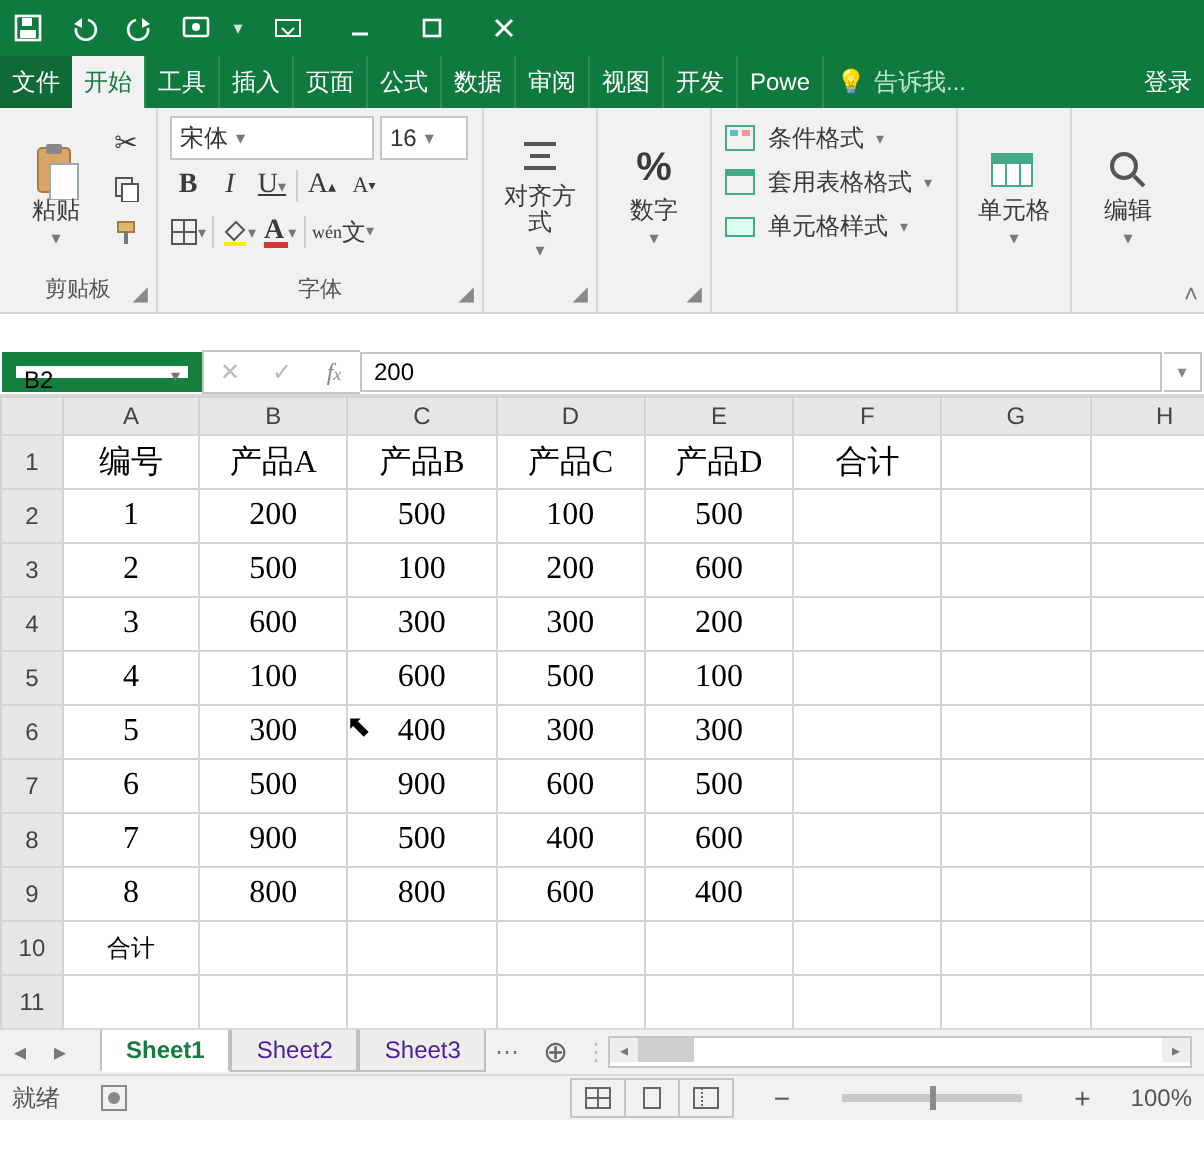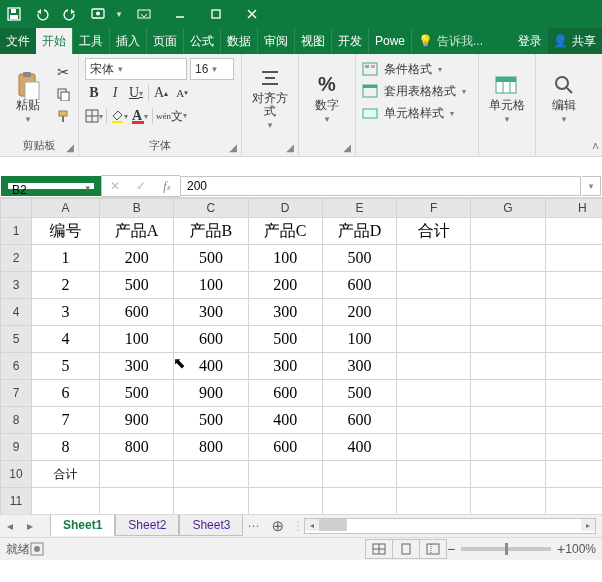--- a/index.html
+++ b/index.html
@@ -51,21 +51,21 @@
   
   .sheetbar{height:22px;border-top:1px solid #d9d9d9;background:#f1f1f1;display:flex;align-items:center;font-size:12px}
   .sheetbar .navbtn{width:20px;text-align:center;color:#777}
   .stab{padding:3px 12px;border:1px solid #c0c0c0;border-top:none;background:#eee;color:#4c1d95;margin-top:-1px}
   .stab.active{background:#fff;border-bottom:1px solid #fff;color:#177b41;font-weight:bold}
   .stab.add{border:none;background:none;color:#666;font-size:15px;padding:0 8px}
   .hscroll{flex:1;margin:0 6px;height:14px;border:1px solid #c5c5c5;background:#fff;position:relative}
   .hscroll .thumb{position:absolute;left:0;top:0;width:28px;height:12px;background:#cfcfcf}
   .hscroll .arr{position:absolute;top:0;width:14px;height:12px;display:flex;align-items:center;justify-content:center;color:#777;background:#eee;font-size:8px}
   
-  .status{height:22px;background:#f1f1f1;border-top:1px solid #d9d9d9;display:flex;align-items:center;font-size:12px;color:#555;padding:0 6px;gap:0}
+  .status{height:22px;background:#f1f1f1;border-top:1px solid #d9d9d9;display:flex;align-items:center;font-size:12px;color:#555;padding:0 6px;gap:20px}
   .status .views{display:flex;gap:0}
   .status .views div{width:26px;height:18px;border:1px solid #c5c5c5;display:flex;align-items:center;justify-content:center;margin-left:-1px}
   .status .zoomslider{width:90px;height:4px;background:#c9c9c9;position:relative;margin:0 6px}
   .status .zoomslider .t{position:absolute;left:44px;top:-4px;width:3px;height:12px;background:#8a8a8a}
   svg{display:block}
 </style>
 </head>
 <body>
 
 <div class="titlebar">
@@ -133,21 +133,20 @@
   <div class="tab">数据</div>
   <div class="tab">审阅</div>
   <div class="tab">视图</div>
   <div class="tab">开发</div>
   <div class="tab">Powe</div>
   <div class="tab spacer tell">
       <span>💡</span>
       <span>告诉我...</span>
     </div>
   <div class="tab" style="border:none">登录</div>
-  <div class="tab" style="border:none;background:#106a37"><span>👤</span> <span>共享</span></div>
 </div>
 
 <div class="ribbon">
 
   <div class="group">
     <div class="body">
       <div class="bigbtn">
         <div class="ico">
             <svg width="26" height="30">
               <rect x="4" y="4" width="16" height="22" rx="2" fill="#d9a66a" stroke="#a77a3f"></rect>

